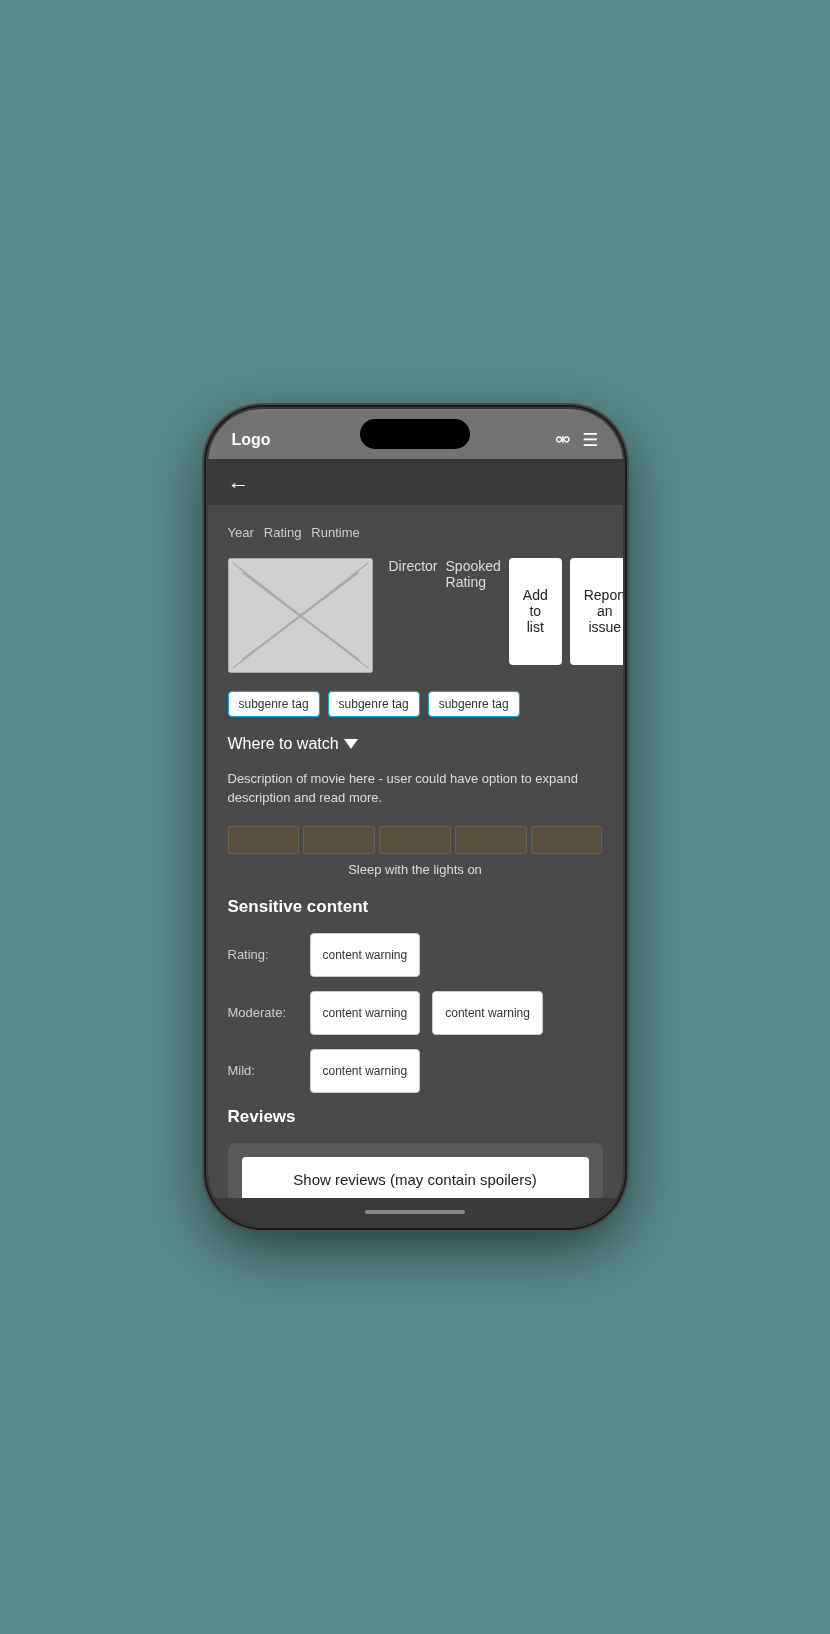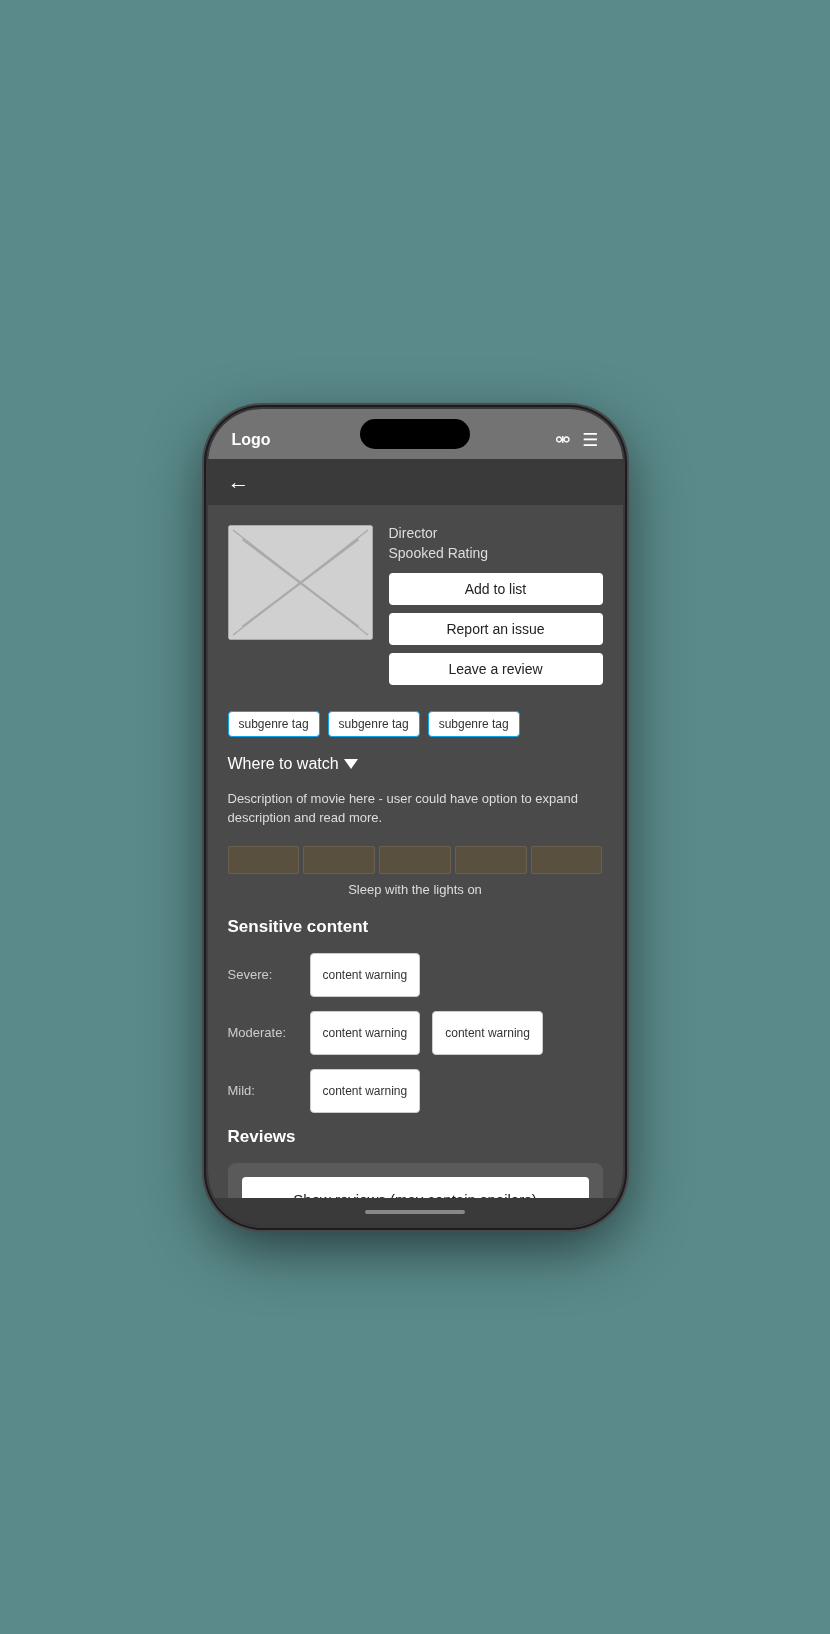--- a/index.html
+++ b/index.html
@@ -182,22 +182,22 @@
 
     .poster-border {
       position: absolute;
       top: 0; left: 0; right: 0; bottom: 0;
       border: 1px solid #aaa;
     }
 
     .movie-actions {
       flex: 1;
       display: flex;
-      flex-direction: column;
-      gap: 0;
+      flex-direction: row;
+      gap: 8px;
     }
 
     .movie-director {
       color: #ddd;
       font-size: 14px;
       margin-bottom: 4px;
     }
 
     .movie-rating-label {
       color: #ddd;
@@ -364,20 +364,25 @@
     </div>
   </div>
 
   <div class="nav-bar">
     <button class="back-btn">←</button>
   </div>
 
   <div class="screen-content">
 
 
+    <div class="movie-meta">
+      <span>Year</span>
+      <span>Rating</span>
+      <span>Runtime</span>
+    </div>
 
     <div class="movie-detail-row">
 
       <div class="movie-poster">
         <div class="movie-poster-placeholder">
           <div class="poster-border"></div>
           <svg width="145" height="115" viewBox="0 0 145 115">
             <line x1="5" y1="5" x2="140" y2="110" stroke="#aaa" stroke-width="1.5"></line>
             <line x1="140" y1="5" x2="5" y2="110" stroke="#aaa" stroke-width="1.5"></line>
           </svg>
@@ -411,21 +416,21 @@
       <div class="rating-bar"></div>
       <div class="rating-bar"></div>
       <div class="rating-bar"></div>
       <div class="rating-bar"></div>
     </div>
     <p class="rating-label">Sleep with the lights on</p>
 
     <h2 class="section-title">Sensitive content</h2>
 
     <div class="sensitive-row">
-      <span class="sensitive-label">Severe:</span>
+      <span class="sensitive-label">Rating:</span>
       <span class="content-warning-tag">content warning</span>
     </div>
 
     <div class="sensitive-row">
       <span class="sensitive-label">Moderate:</span>
       <span class="content-warning-tag">content warning</span>
       <span class="content-warning-tag">content warning</span>
     </div>
 
     <div class="sensitive-row">

